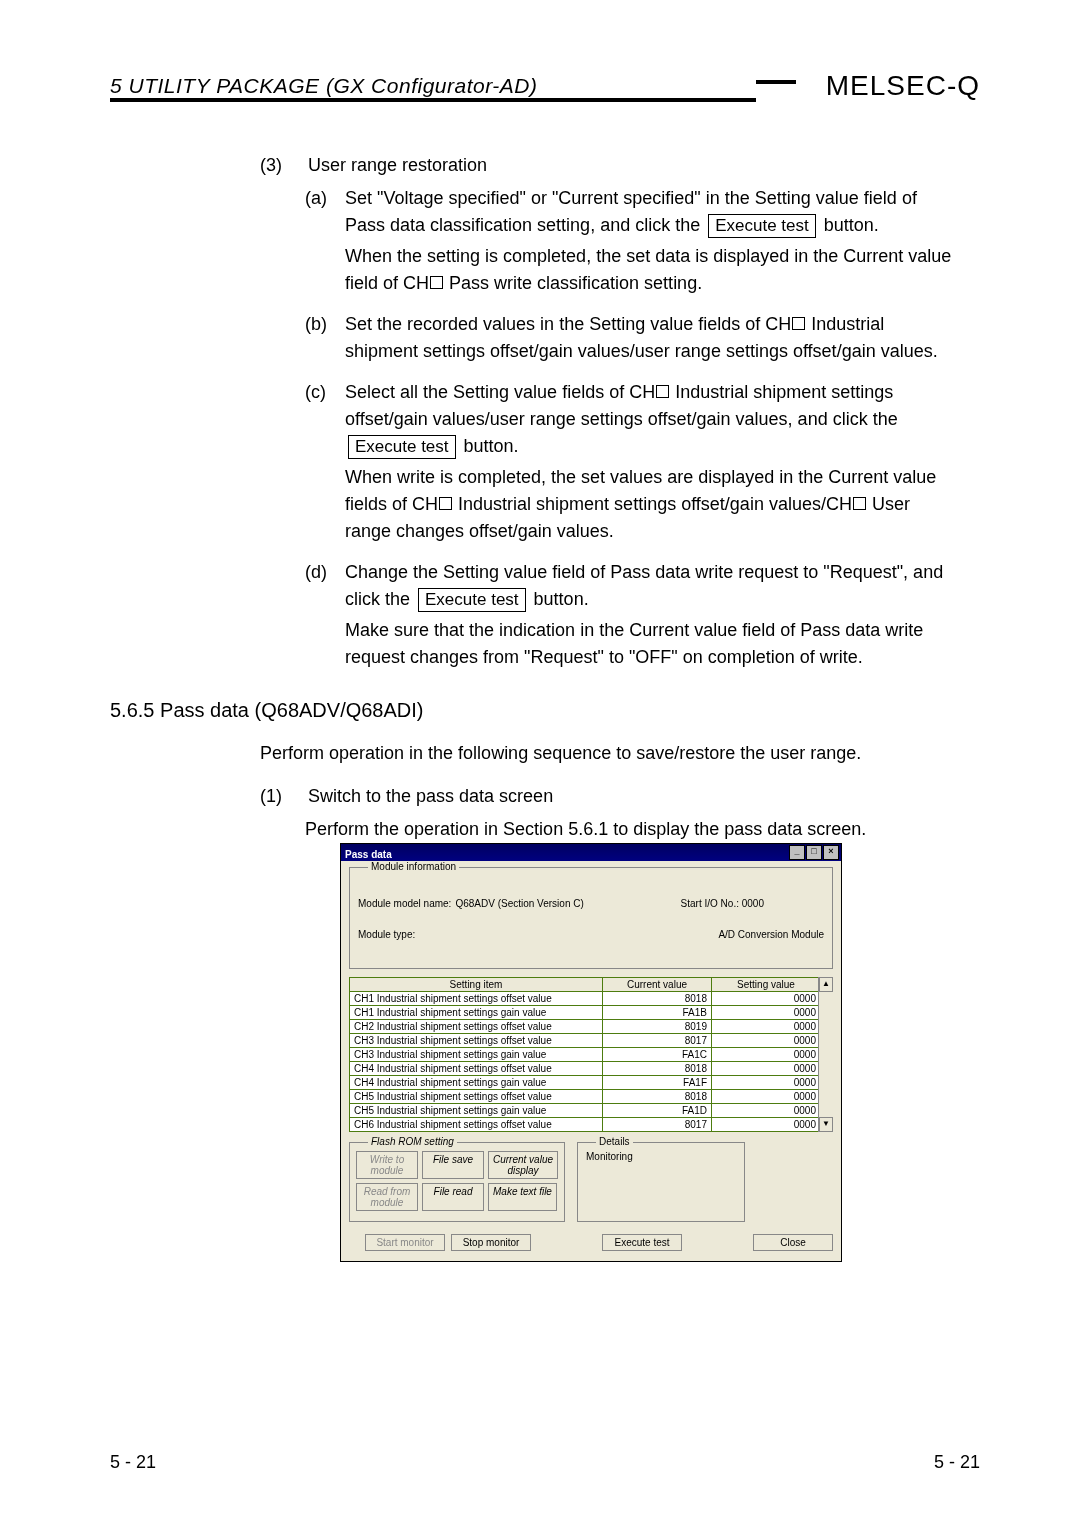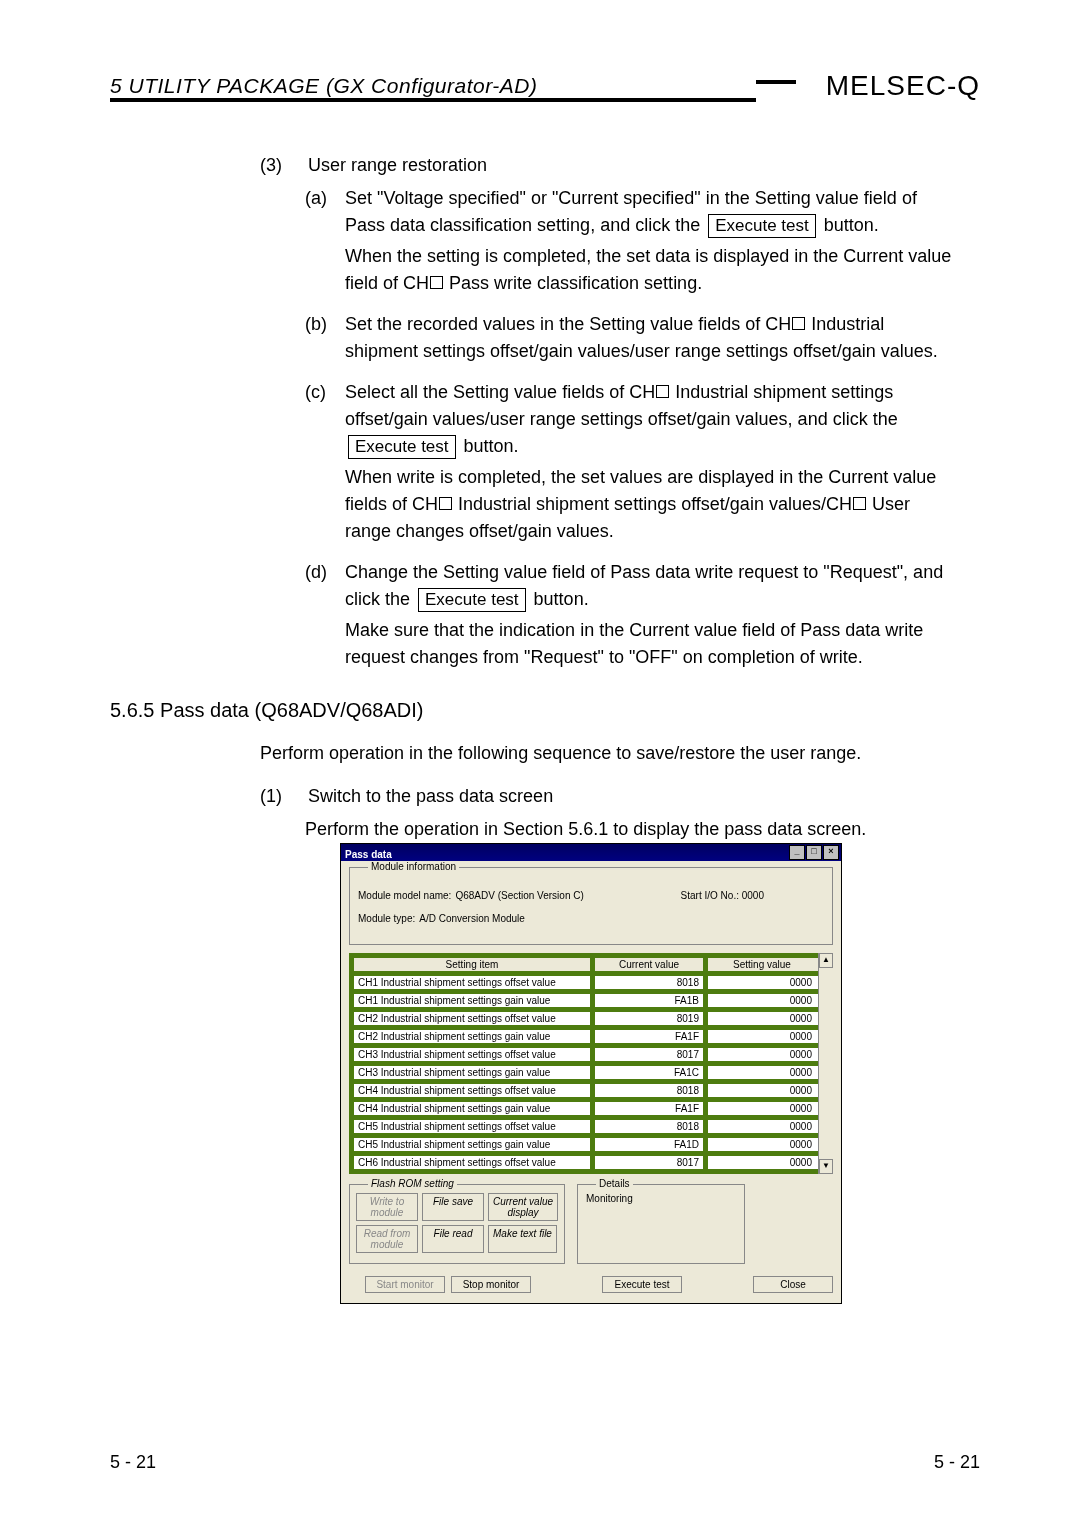--- a/index.html
+++ b/index.html
@@ -145,31 +145,31 @@
     position:relative;
     margin-bottom: 8px;
   }
   .grp-title {
     position:absolute;
     top:-7px; left:18px;
     background:#ece9d8;
     padding:0 3px;
     font-size:10px;
   }
-  .mi-row { margin: 12px 0; display:flex;}
+  .mi-row { margin: 20px 0; display:flex;justify-content:space-between;}
   .mi-val { margin-left: 4px; }
   .start-io { margin-left: auto; margin-right: 60px;}
   .tbl {
     border-collapse: collapse;
     width: 100%;
     background: #fff;
   }
   .tbl-wrap { position:relative; }
   .tbl th, .tbl td {
-    border: 5px solid #4d7c0f;
+    border: 1px solid #4d7c0f;
     font-size: 10px;
     padding: 0 4px;
     height: 13px;
     background:#fff;
   }
   .tbl th { background:#ece9d8; font-weight: normal; text-align:center;}
   .tbl td { }
   .col-item { text-align:left; }
   .col-cv { text-align:right; width:100px;}
   .col-sv { text-align:right; width:100px;}
@@ -366,25 +366,20 @@
                 <td class="col-sv" style="padding-right: 16px;">0000</td>
               </tr>
               <tr>
                 <td class="col-item">CH1 Industrial shipment settings gain value</td>
                 <td class="col-cv">FA1B</td>
                 <td class="col-sv" style="padding-right: 16px;">0000</td>
               </tr>
               <tr>
                 <td class="col-item">CH2 Industrial shipment settings offset value</td>
                 <td class="col-cv">8019</td>
-                <td class="col-sv" style="padding-right: 16px;">0000</td>
-              </tr>
-              <tr>
-                <td class="col-item">CH2 Industrial shipment settings gain value</td>
-                <td class="col-cv">FA1F</td>
                 <td class="col-sv" style="padding-right: 16px;">0000</td>
               </tr>
               <tr>
                 <td class="col-item">CH3 Industrial shipment settings offset value</td>
                 <td class="col-cv">8017</td>
                 <td class="col-sv" style="padding-right: 16px;">0000</td>
               </tr>
               <tr>
                 <td class="col-item">CH3 Industrial shipment settings gain value</td>
                 <td class="col-cv">FA1C</td>

